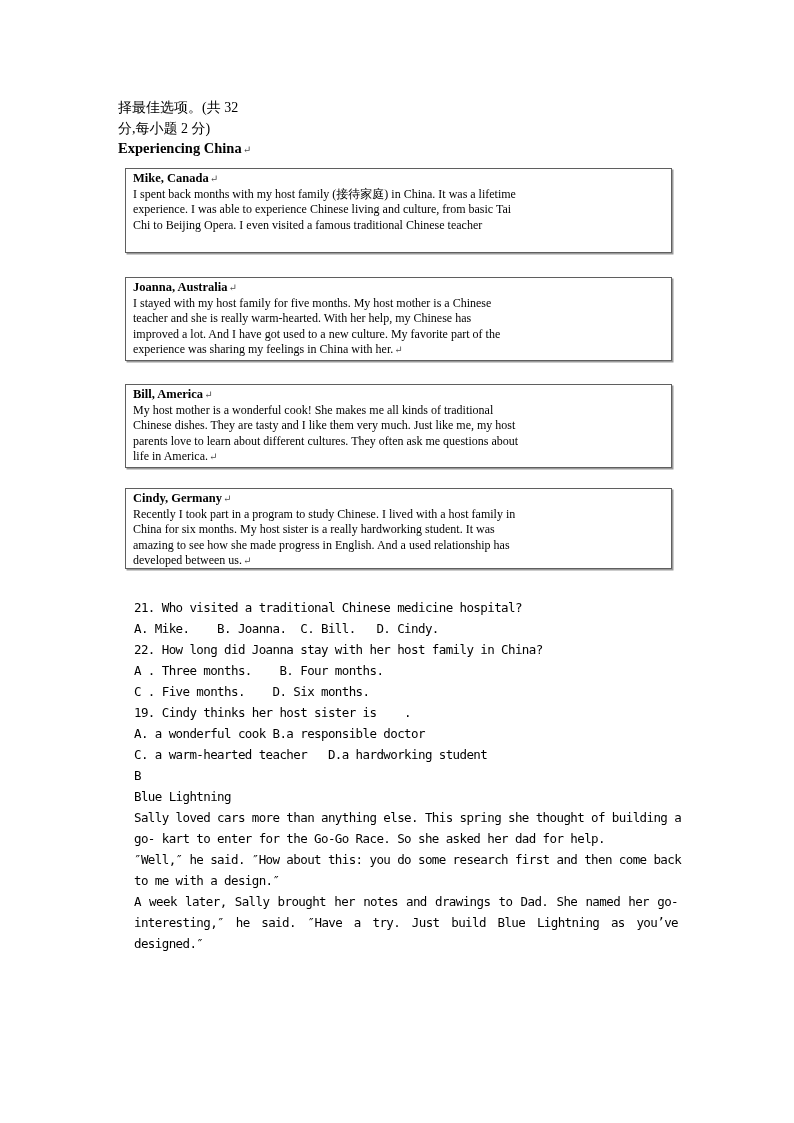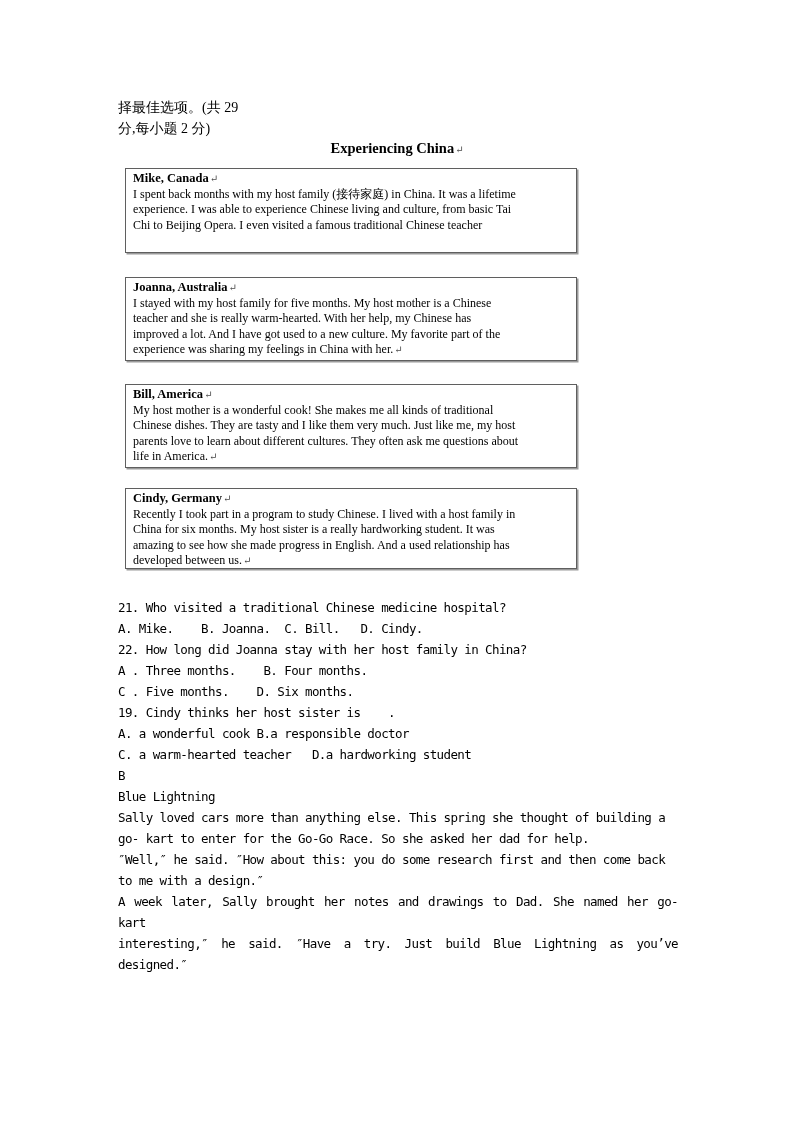--- a/index.html
+++ b/index.html
@@ -13,63 +13,63 @@
   }
   
   .intro{
     position:absolute;left:118px;top:97px;
     font-size:14px;line-height:21px;
     font-family:"Liberation Serif","DejaVu Serif",serif;
   }
   
   .title{
     position:absolute;left:118px;top:140px;width:558px;
-    text-align:center;font-weight:bold;font-size:14.5px;
+    font-weight:bold;font-size:14.5px;
   }
   .rmark{
     font-weight:normal;font-size:10px;color:#4a4a4a;
     margin-left:1px;vertical-align:baseline;
   }
   
   .pbox{
-    position:absolute;left:125px;width:452px;
+    position:absolute;left:125px;width:547px;
     border:1px solid #5f5f5f;
     box-shadow:1.5px 1.5px 0 #9a9a9a;
     padding:2px 1px 3px 7px;
     box-sizing:border-box;
     font-size:12px;line-height:15.6px;
     background:#fff;
   }
   .pbox .phead{font-weight:bold;font-size:12.5px;}
   .pbox .phead .rmark{font-weight:normal;}
   .b1{top:168px;height:85px;}
   .b2{top:277px;height:84px;}
   .b3{top:384px;height:84px;}
   .b4{top:488px;height:81px;}
   
   .mono{
     position:absolute;left:118px;top:597px;width:560px;
     font-family:"DejaVu Sans Mono","Liberation Mono",monospace;
     font-size:12.5px;letter-spacing:-0.6px;line-height:21px;
     color:#000;
   }
-  .mono-line{white-space:pre;height:21px;}
+  .mono-line{white-space:pre;height:21px;margin-left:16px;}
   .mono-line.just{
     white-space:normal;
     text-align:justify;
     text-align-last:justify;
   }
 </style>
 </head>
 <body>
 
 <div class="page">
 
   <div class="intro">
-    <div>择最佳选项。(共 29</div>
+    <div>择最佳选项。(共 32</div>
     <div>分,每小题 2 分)</div>
   </div>
 
   <div class="title">
     <span>Experiencing China</span><span class="rmark">↵</span>
   </div>
 
   <div class="pbox b1">
     <div class="phead"><span>Mike, Canada</span><span class="rmark">↵</span></div>
     <div class="pline"><span>I spent back months with my host family (接待家庭) in China. It was a lifetime</span></div>
@@ -110,18 +110,17 @@
     <div class="mono-line">19. Cindy thinks her host sister is    .</div>
     <div class="mono-line">A. a wonderful cook B.a responsible doctor</div>
     <div class="mono-line">C. a warm-hearted teacher   D.a hardworking student</div>
     <div class="mono-line">B</div>
     <div class="mono-line">Blue Lightning</div>
     <div class="mono-line">Sally loved cars more than anything else. This spring she thought of building a</div>
     <div class="mono-line">go- kart to enter for the Go-Go Race. So she asked her dad for help.</div>
     <div class="mono-line">″Well,″ he said. ″How about this: you do some research first and then come back</div>
     <div class="mono-line">to me with a design.″</div>
     <div class="mono-line just">A week later, Sally brought her notes and drawings to Dad. She named her go-</div>
-    <div class="mono-line">kart</div>
     <div class="mono-line just">interesting,″ he said. ″Have a try. Just build Blue Lightning as you’ve</div>
     <div class="mono-line">designed.″</div>
   </div>
 
 </div>
 
 </body></html>

